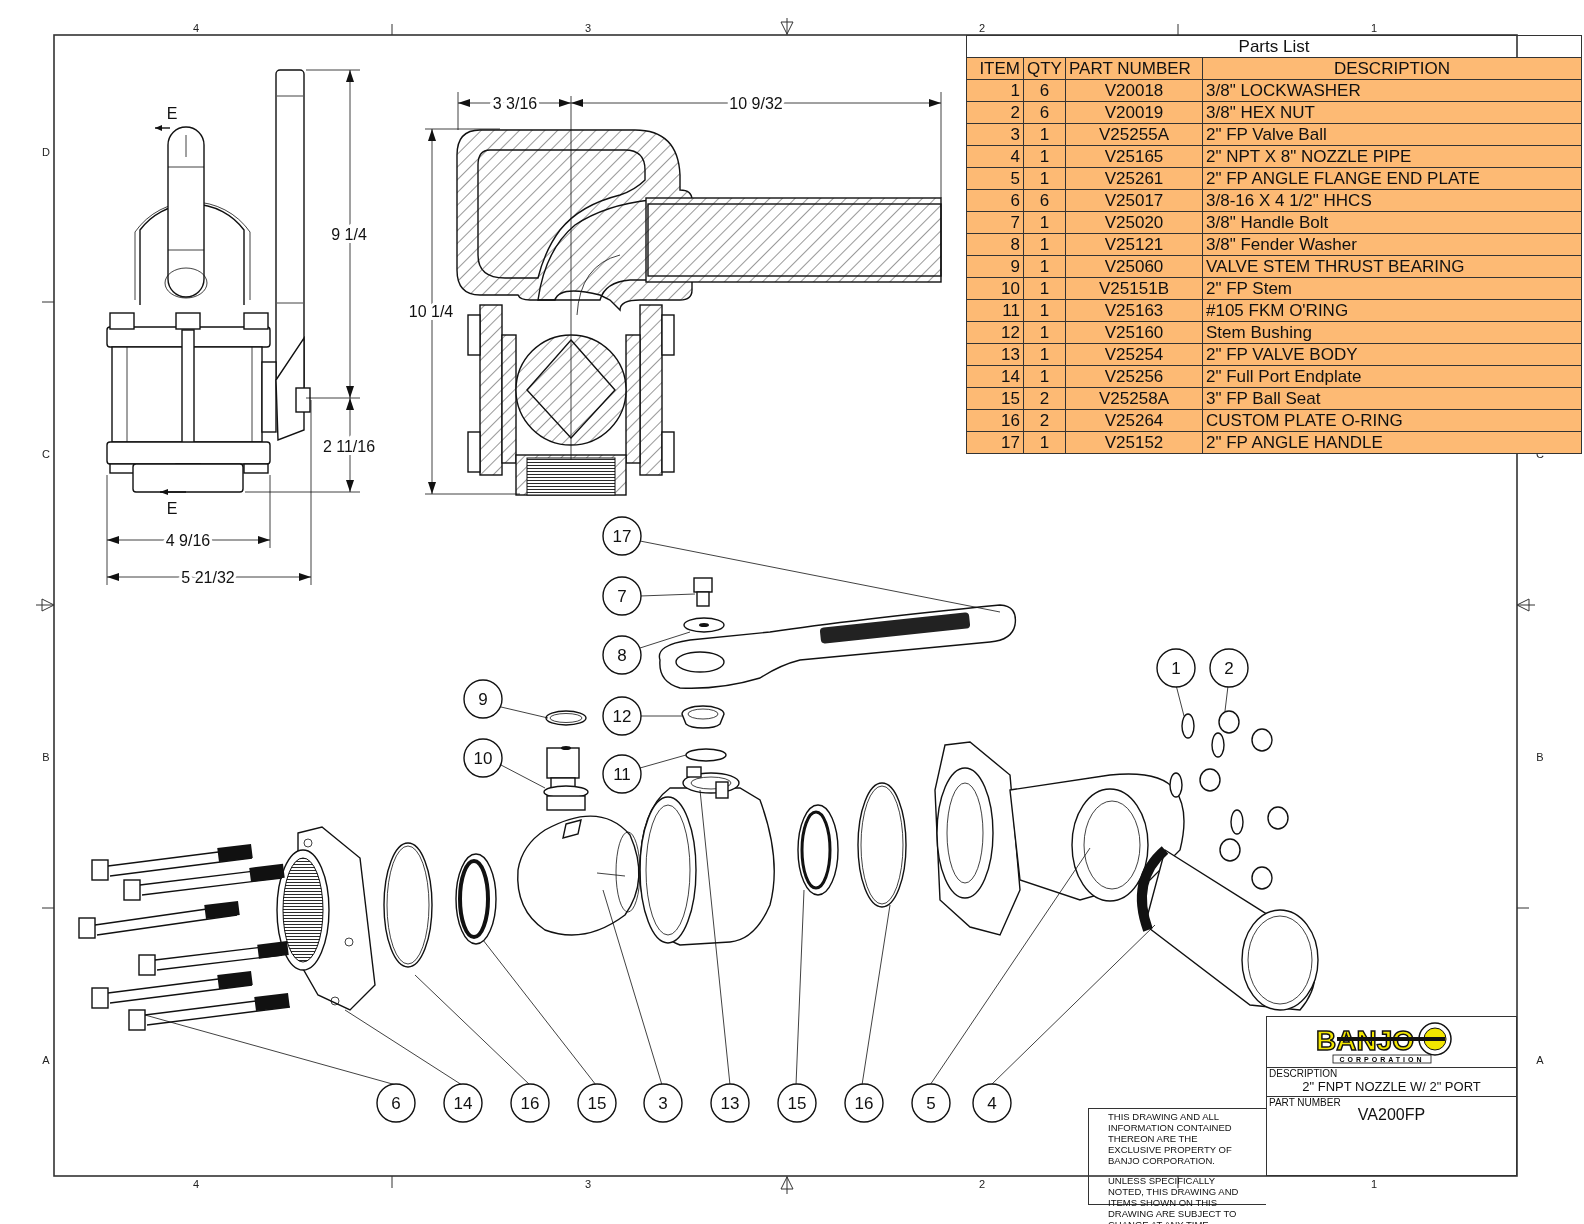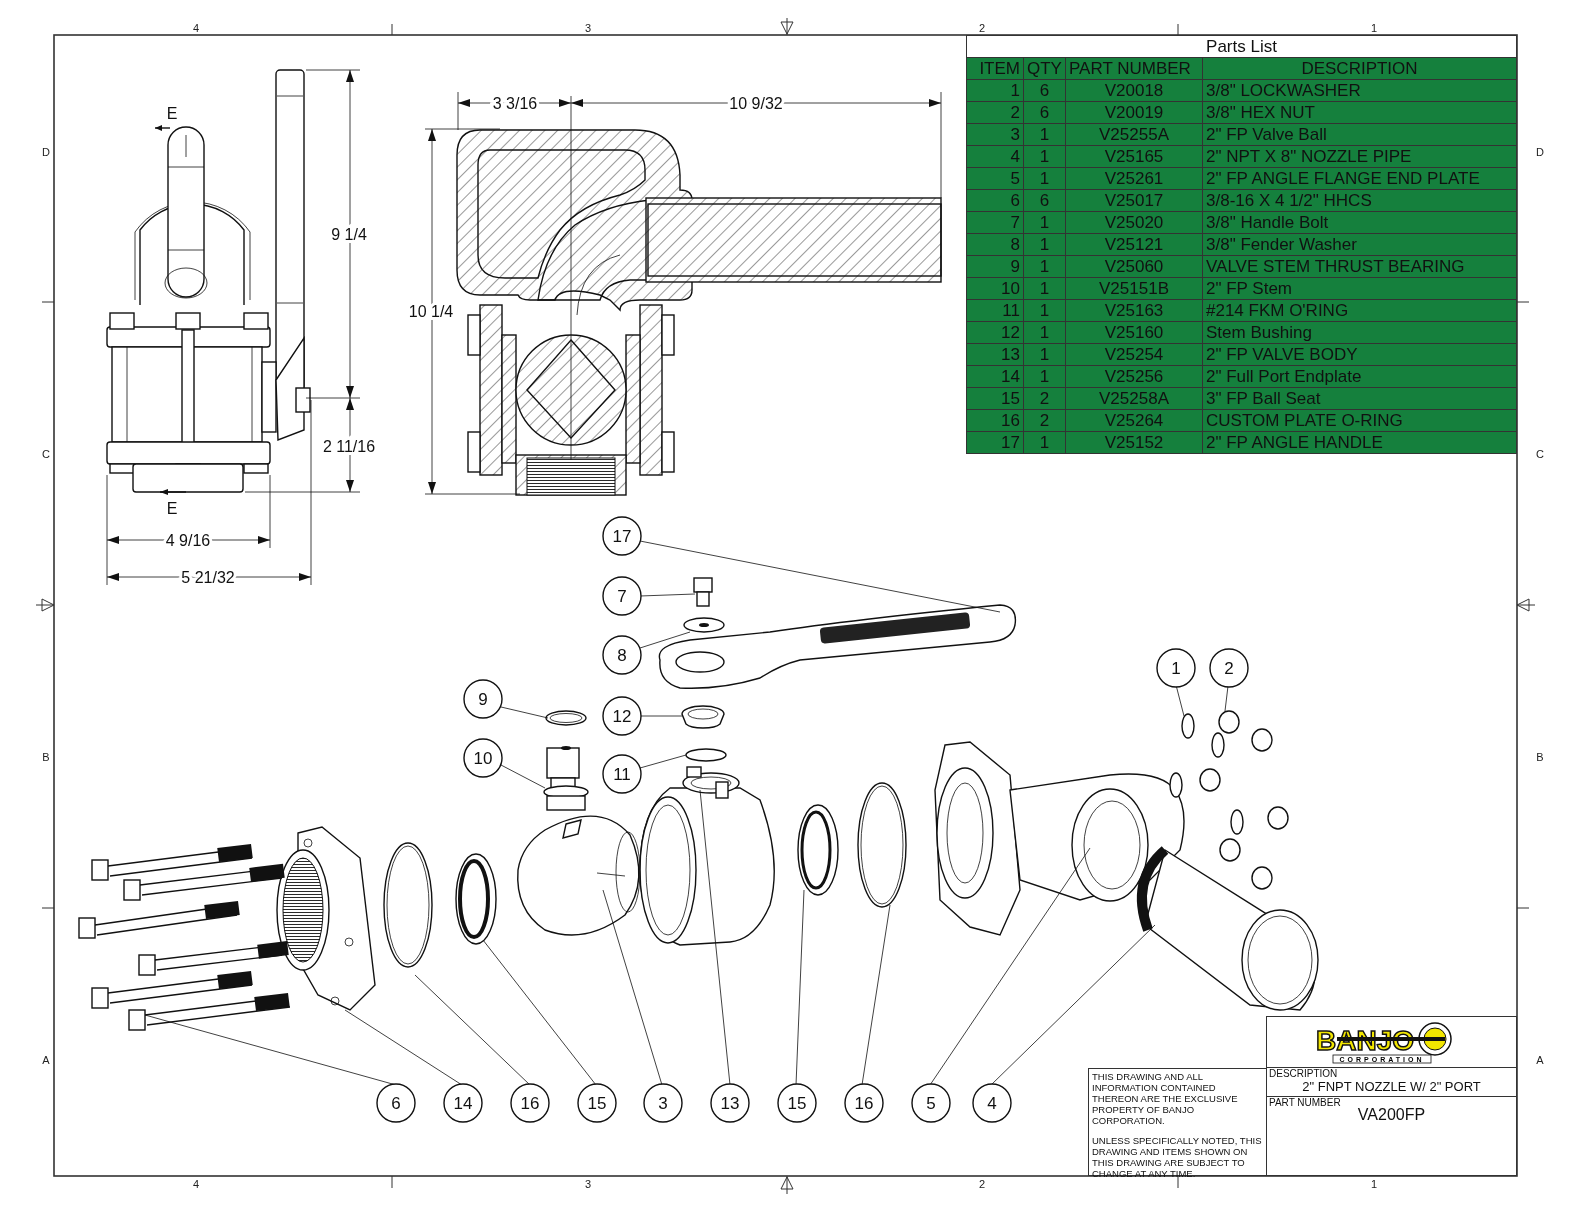--- a/index.html
+++ b/index.html
@@ -8,32 +8,32 @@
   .ref { font-family:"Liberation Sans", sans-serif; font-size:11px; fill:#222; }
   .dim { font-family:"Liberation Sans", sans-serif; font-size:16px; fill:#111; }
   .balloon-text { font-family:"Liberation Sans", sans-serif; font-size:17px; fill:#111; }
   .ln { stroke:#111; fill:none; stroke-width:1.4; }
   .thin { stroke:#111; fill:none; stroke-width:0.8; }
   .hatch { fill:url(#hatch); stroke:#111; stroke-width:1.4; }
   .solid { fill:#111; }
   .white { fill:#fff; stroke:#111; stroke-width:1.4; }
 
   
-  #parts-list { position:absolute; left:966px; top:35px; width:551px; border-collapse:collapse; font-size:17px; background:#15803d; }
+  #parts-list { position:absolute; left:966px; top:35px; width:616px; border-collapse:collapse; font-size:17px; background:#fdba74; }
   #parts-list td, #parts-list th { border:1px solid #333; padding:0 3px; height:21px; line-height:20px; font-weight:normal; white-space:nowrap; }
   #parts-list caption { border:1px solid #333; border-bottom:none; font-size:17px; height:21px; line-height:21px; }
   #parts-list .c-item { width:50px; text-align:right; }
   #parts-list .c-qty { width:35px; text-align:center;margin-left:48px; }
   #parts-list .c-pn { width:130px; text-align:center; }
   #parts-list .c-desc { text-align:left; }
   #parts-list th.c-desc { text-align:center; }
   #parts-list th.c-pn { text-align:left; }
 
   
-  #notes { position:absolute; left:1088px; top:1068px; width:178px; height:108px; border:1px solid #333; border-right:none; font-size:9.5px; line-height:11px; padding:2px 3px; box-sizing:border-box; }
+  #notes { position:absolute; left:1088px; top:1108px; width:178px; height:97px; border:1px solid #333; border-right:none; font-size:9.5px; line-height:11px; padding:2px 19px; box-sizing:border-box; }
   #notes p { margin:0 0 9px 0; }
   #title-block { position:absolute; left:1266px; top:1016px; width:251px; height:160px; border:1px solid #333; box-sizing:border-box; font-size:11px; }
   #logo-cell { height:50px; border-bottom:1px solid #333; position:relative; }
   #company-cell { height:55px; border-bottom:1px solid #333; text-align:center; line-height:11.5px; padding-top:2px; box-sizing:border-box; }
   #company-cell .co-name { font-size:14px; line-height:15px; }
   #company-cell .co-line { font-size:10.5px; }
   #desc-cell { height:28px; border-bottom:1px solid #333; position:relative; }
   #pn-cell { height:25px; position:relative; }
   .cell-label { position:absolute; left:2px; top:0; font-size:10px; }
   .cell-value { position:absolute; left:0; right:0; text-align:center; font-size:13px; }
@@ -528,21 +528,21 @@
       <tr>
         <td class="c-item">10</td>
         <td class="c-qty">1</td>
         <td class="c-pn">V25151B</td>
         <td class="c-desc">2" FP Stem</td>
       </tr>
       <tr>
         <td class="c-item">11</td>
         <td class="c-qty">1</td>
         <td class="c-pn">V25163</td>
-        <td class="c-desc">#214 FKM O'RING</td>
+        <td class="c-desc">#105 FKM O'RING</td>
       </tr>
       <tr>
         <td class="c-item">12</td>
         <td class="c-qty">1</td>
         <td class="c-pn">V25160</td>
         <td class="c-desc">Stem Bushing</td>
       </tr>
       <tr>
         <td class="c-item">13</td>
         <td class="c-qty">1</td>

